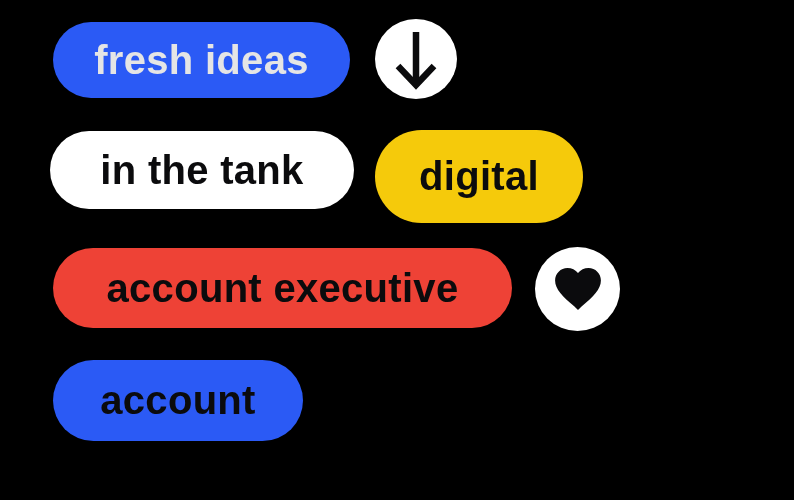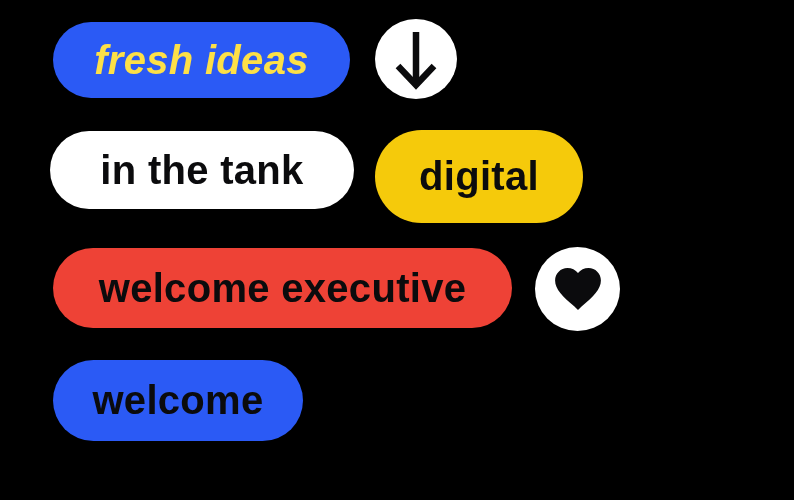--- a/index.html
+++ b/index.html
@@ -48,38 +48,38 @@
   .pill-digital       { left: 375px; top: 130px; width: 208px; height: 93px; }
   .pill-account-exec  { left: 53px;  top: 248px; width: 459px; height: 80px; }
   .btn-favorite       { left: 535px; top: 247px; width: 85px;  height: 84px; }
   .pill-welcome       { left: 53px;  top: 360px; width: 250px; height: 81px; }
 </style>
 </head>
 <body style="background: rgb(0, 0, 0);">
 
 <div class="canvas">
 
-  <button class="pill pill-fresh-ideas" style="background-color: rgb(43, 90, 245); color: #fde047; font-style: italic;">fresh ideas</button>
+  <button class="pill pill-fresh-ideas" style="background-color: rgb(43, 90, 245); color: #e5e5e5;">fresh ideas</button>
 
   <button class="circle-btn btn-scroll-down" style="background-color: rgb(255, 255, 255);">
     <svg class="icon" width="80" height="80" viewBox="0 0 80 80" aria-hidden="true">
       <g stroke="#0B0B0D" stroke-width="6.5" fill="none">
         <line x1="40" y1="13" x2="40" y2="63"></line>
         <polyline points="22,47 40,66 58,47"></polyline>
       </g>
     </svg>
   </button>
 
   <button class="pill pill-in-the-tank" style="background-color: rgb(255, 255, 255); color: rgb(11, 11, 13);">in the tank</button>
 
   <button class="pill pill-digital" style="background-color: rgb(245, 202, 11); color: rgb(11, 11, 13);">digital</button>
 
-  <button class="pill pill-account-exec" style="background-color: rgb(238, 66, 54); color: rgb(11, 11, 13);">welcome executive</button>
+  <button class="pill pill-account-exec" style="background-color: rgb(238, 66, 54); color: rgb(11, 11, 13);">account executive</button>
 
   <button class="circle-btn btn-favorite" style="background-color: rgb(255, 255, 255);">
     <svg class="icon" width="46" height="42" viewBox="0 0 48 44" aria-hidden="true">
       <path fill="#0B0B0D" d="M24 44 L20 40 C8 30 0 22 0 13 C0 5.8 5.8 0 13 0 C17.3 0 21.5 2 24 5.2 C26.5 2 30.7 0 35 0 C42.2 0 48 5.8 48 13 C48 22 40 30 28 40 L24 44 Z"></path>
     </svg>
   </button>
 
-  <button class="pill pill-welcome" style="background-color: rgb(43, 90, 245); color: rgb(11, 11, 13);">welcome</button>
+  <button class="pill pill-welcome" style="background-color: rgb(43, 90, 245); color: rgb(11, 11, 13);">account</button>
 
 </div>
 
 </body></html>

